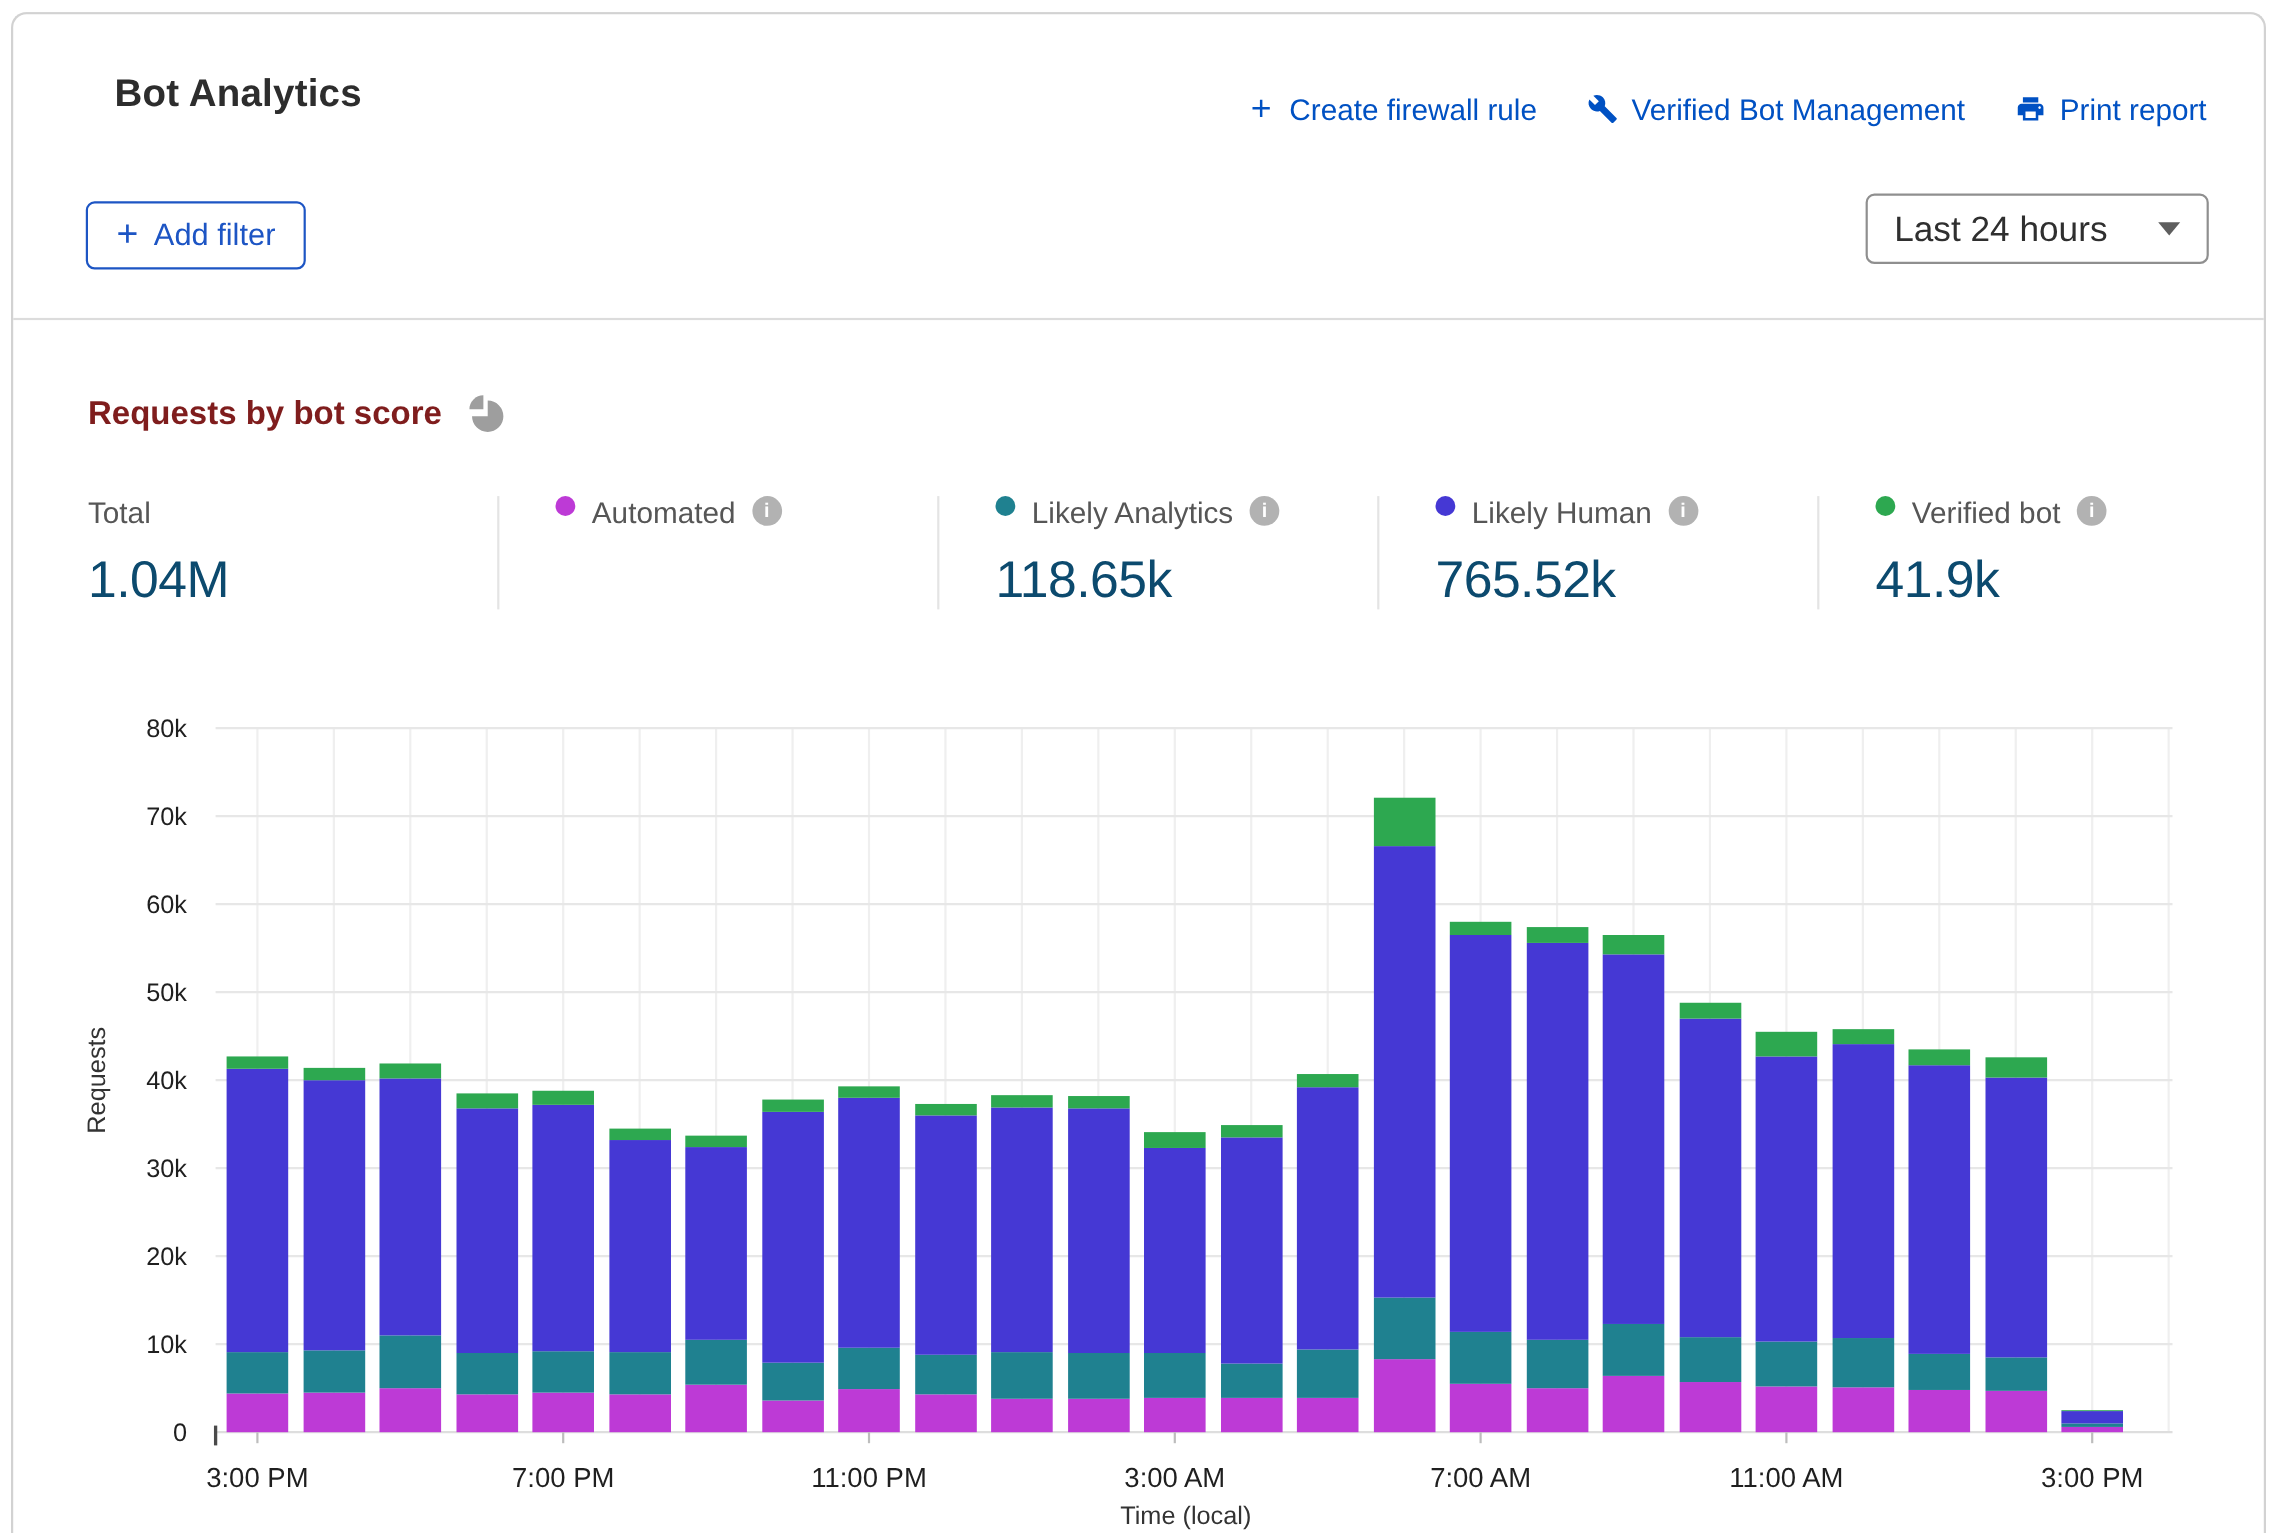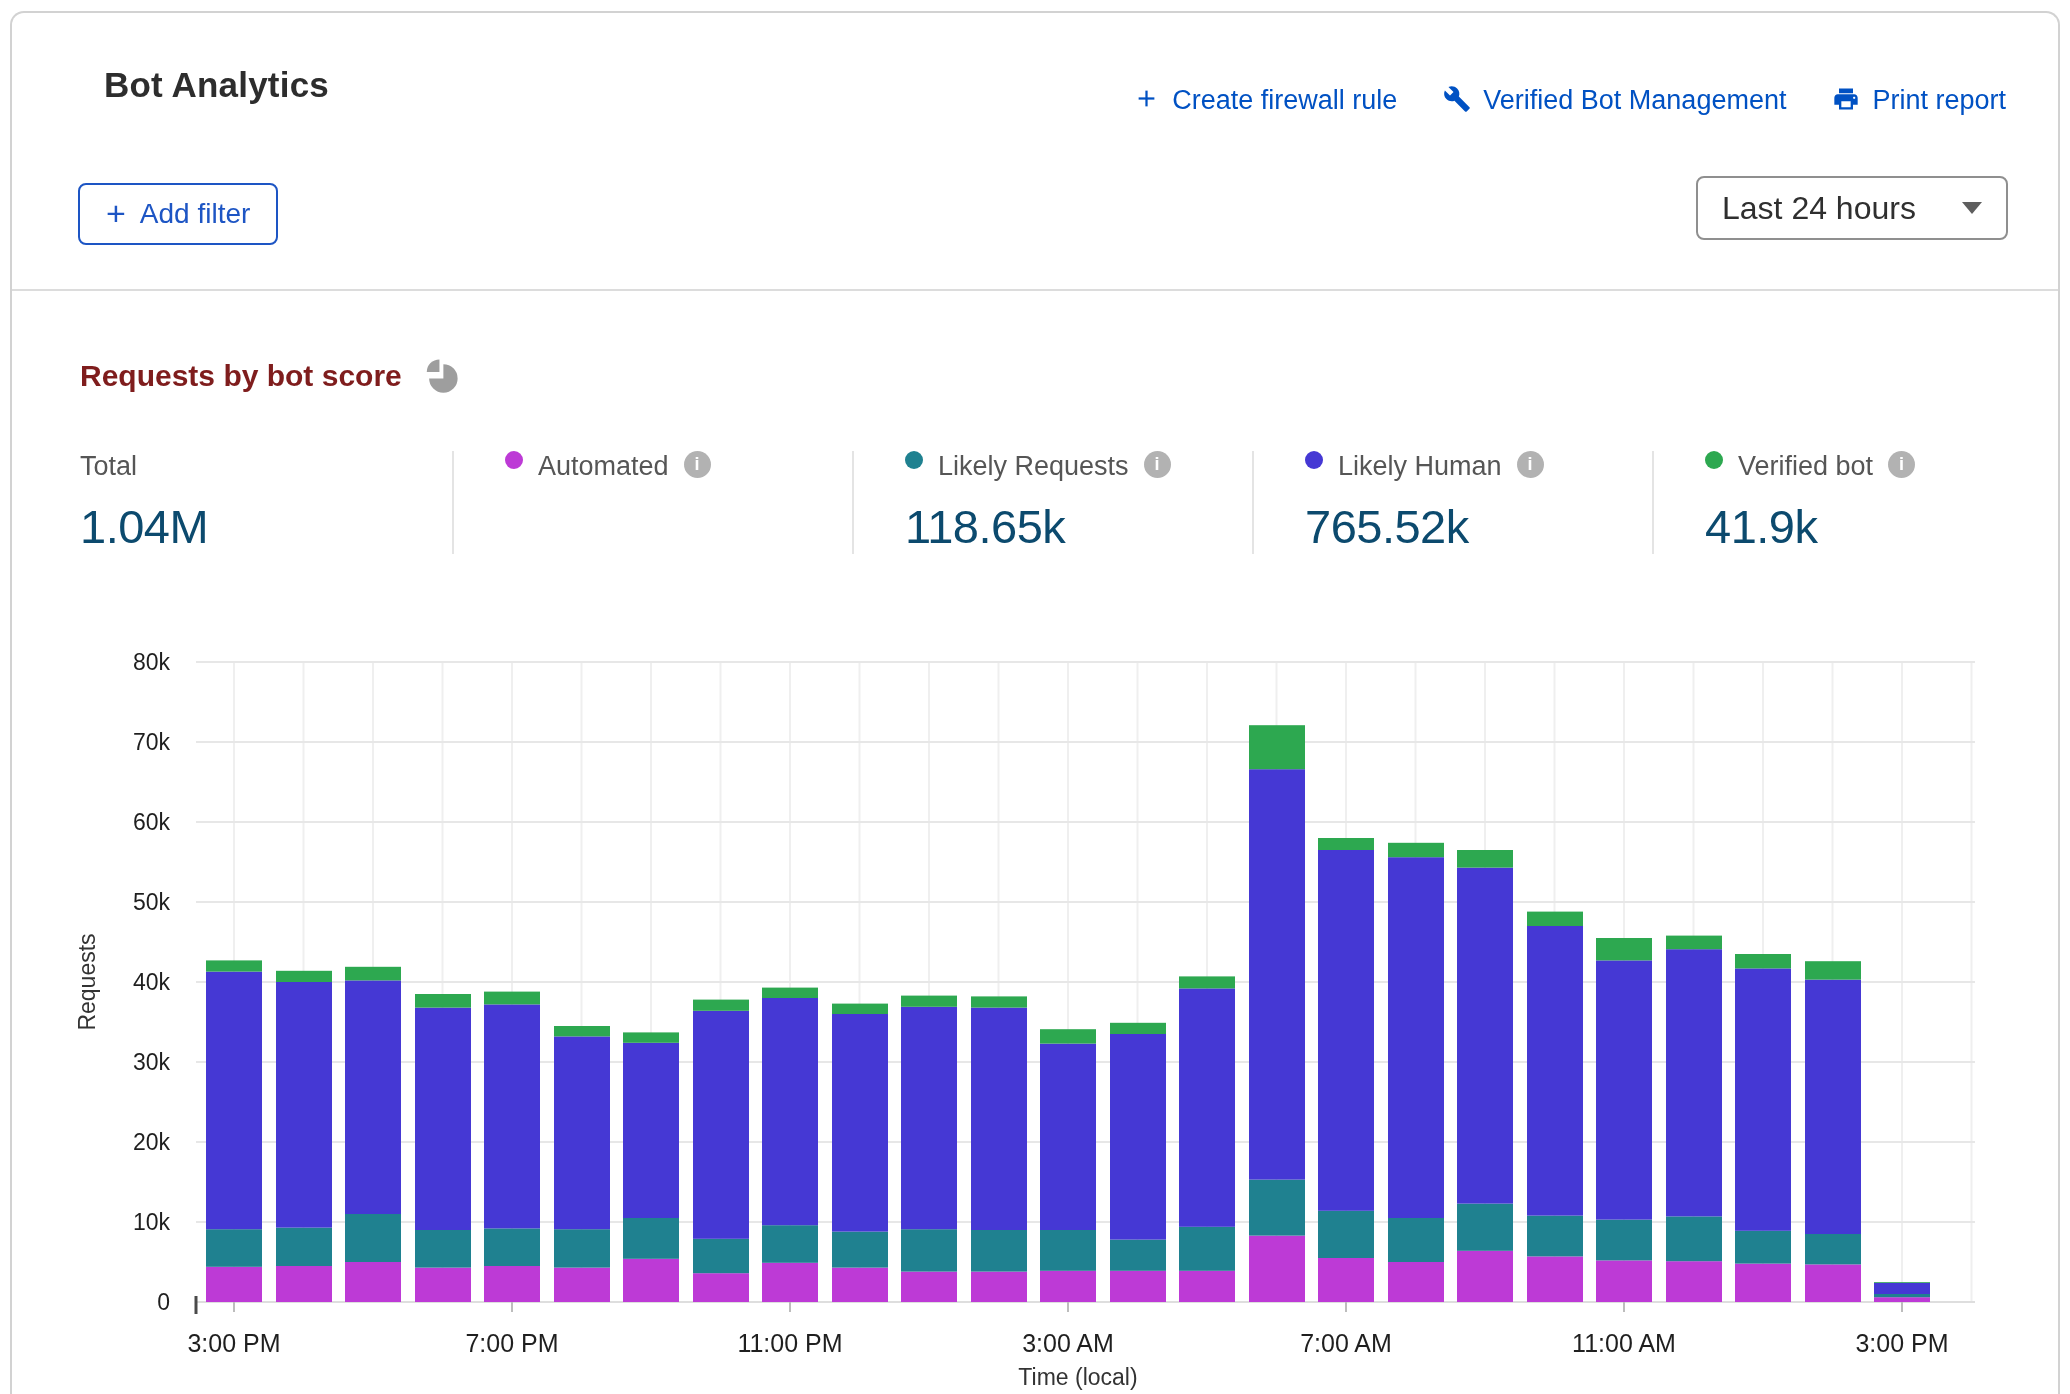--- a/index.html
+++ b/index.html
@@ -164,21 +164,21 @@
         <div class="stat-col with-border" style="width: 400px;">
           <div class="stat-label-row">
             <span class="stat-dot" style="background: rgb(189, 58, 214);"></span>
             <span class="stat-label">Automated</span>
             <i class="info-icon">i</i>
           </div>
         </div>
         <div class="stat-col with-border" style="width: 400px;">
           <div class="stat-label-row">
             <span class="stat-dot" style="background: rgb(31, 129, 144);"></span>
-            <span class="stat-label">Likely Requests</span>
+            <span class="stat-label">Likely Analytics</span>
             <i class="info-icon">i</i>
           </div>
           <div class="stat-value">118.65k</div>
         </div>
         <div class="stat-col with-border" style="width: 400px;">
           <div class="stat-label-row">
             <span class="stat-dot" style="background: rgb(69, 56, 212);"></span>
             <span class="stat-label">Likely Human</span>
             <i class="info-icon">i</i>
           </div>

